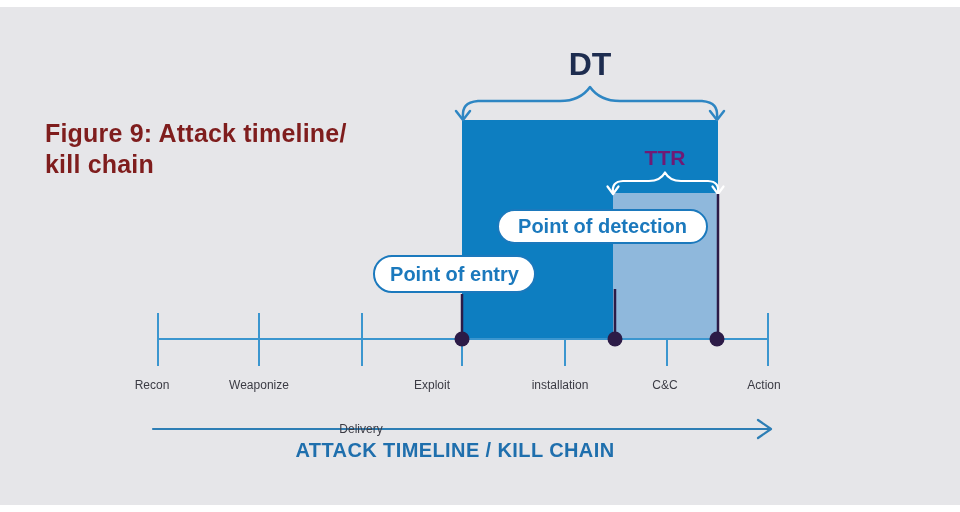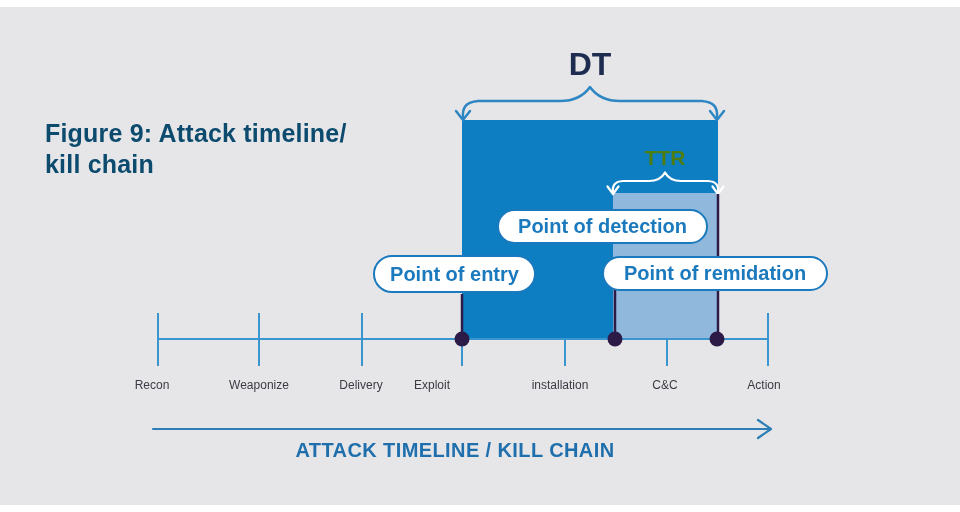--- a/index.html
+++ b/index.html
@@ -7,59 +7,59 @@
   .canvas{
     position:relative;width:960px;height:512px;
     background:#e6e6e9;overflow:hidden;
   }
   .white-bar{position:absolute;left:0;width:960px;height:7px;background:#ffffff;}
   .white-bar.top{top:0;}
   .white-bar.bottom{bottom:0;}
 
   .figure-title{
     position:absolute;left:45px;top:118px;width:360px;
-    color:#0c4a6e;font-weight:bold;font-size:25px;line-height:31px;
+    color:#7f1d1d;font-weight:bold;font-size:25px;line-height:31px;
     letter-spacing:0.2px;
   }
 
   .rect-dark{
     position:absolute;left:462px;top:120px;width:256px;height:219px;
     background:#0d7ec1;
   }
   .rect-light{
     position:absolute;left:613px;top:193px;width:105px;height:146px;
     background:#8fb8dc;box-sizing:border-box;
   }
 
   .dt-label{
     position:absolute;left:555px;top:46px;width:70px;text-align:center;
     color:#1d2c4f;font-weight:bold;font-size:32px;
   }
   .ttr-label{
     position:absolute;left:630px;top:146px;width:70px;text-align:center;
-    color:#4d7c0f;font-weight:bold;font-size:21px;
+    color:#701a75;font-weight:bold;font-size:21px;
   }
 
   .pill{
     position:absolute;display:flex;align-items:center;justify-content:center;
     background:#ffffff;border:2.5px solid #1b79bd;border-radius:999px;
     color:#1b79bd;font-weight:bold;font-size:20px;box-sizing:border-box;
     white-space:nowrap;
   }
   .pill.entry{left:373px;top:255px;width:163px;height:38px;}
   .pill.detection{left:497px;top:209px;width:211px;height:35px;}
   .pill.remediation{left:602px;top:256px;width:226px;height:35px;}
 
   .overlay-svg{position:absolute;left:0;top:0;width:960px;height:512px;pointer-events:none;}
 
   .stage-label{
     position:absolute;top:378px;transform:translateX(-50%);
     color:#3b3b44;font-size:12px;white-space:nowrap;
   }
-  .st0{left:152px;} .st1{left:259px;} .st2{left:361px;} .st3{left:432px;}
+  .st0{left:152px;} .st1{left:259px;} .st2{left:361px;margin-top:44px;} .st3{left:432px;}
   .st4{left:560px;} .st5{left:665px;} .st6{left:764px;}
 
   .kill-chain-caption{
     position:absolute;left:155px;top:439px;width:600px;text-align:center;
     color:#1f6fad;font-weight:bold;font-size:20px;letter-spacing:0.4px;
     white-space:nowrap;
   }
 </style>
 </head>
 <body>
@@ -122,23 +122,20 @@
       <path d="M758,420 L771,429 L758,438"></path>
     </g>
   </svg>
 
   <div class="pill detection">
     <span>Point of detection</span>
   </div>
   <div class="pill entry">
     <span>Point of entry</span>
   </div>
-  <div class="pill remediation">
-    <span>Point of remidation</span>
-  </div>
 
   <span class="stage-label st0">Recon</span>
   <span class="stage-label st1">Weaponize</span>
   <span class="stage-label st2">Delivery</span>
   <span class="stage-label st3">Exploit</span>
   <span class="stage-label st4">installation</span>
   <span class="stage-label st5">C&amp;C</span>
   <span class="stage-label st6">Action</span>
 
   <div class="kill-chain-caption">ATTACK TIMELINE / KILL CHAIN</div>

